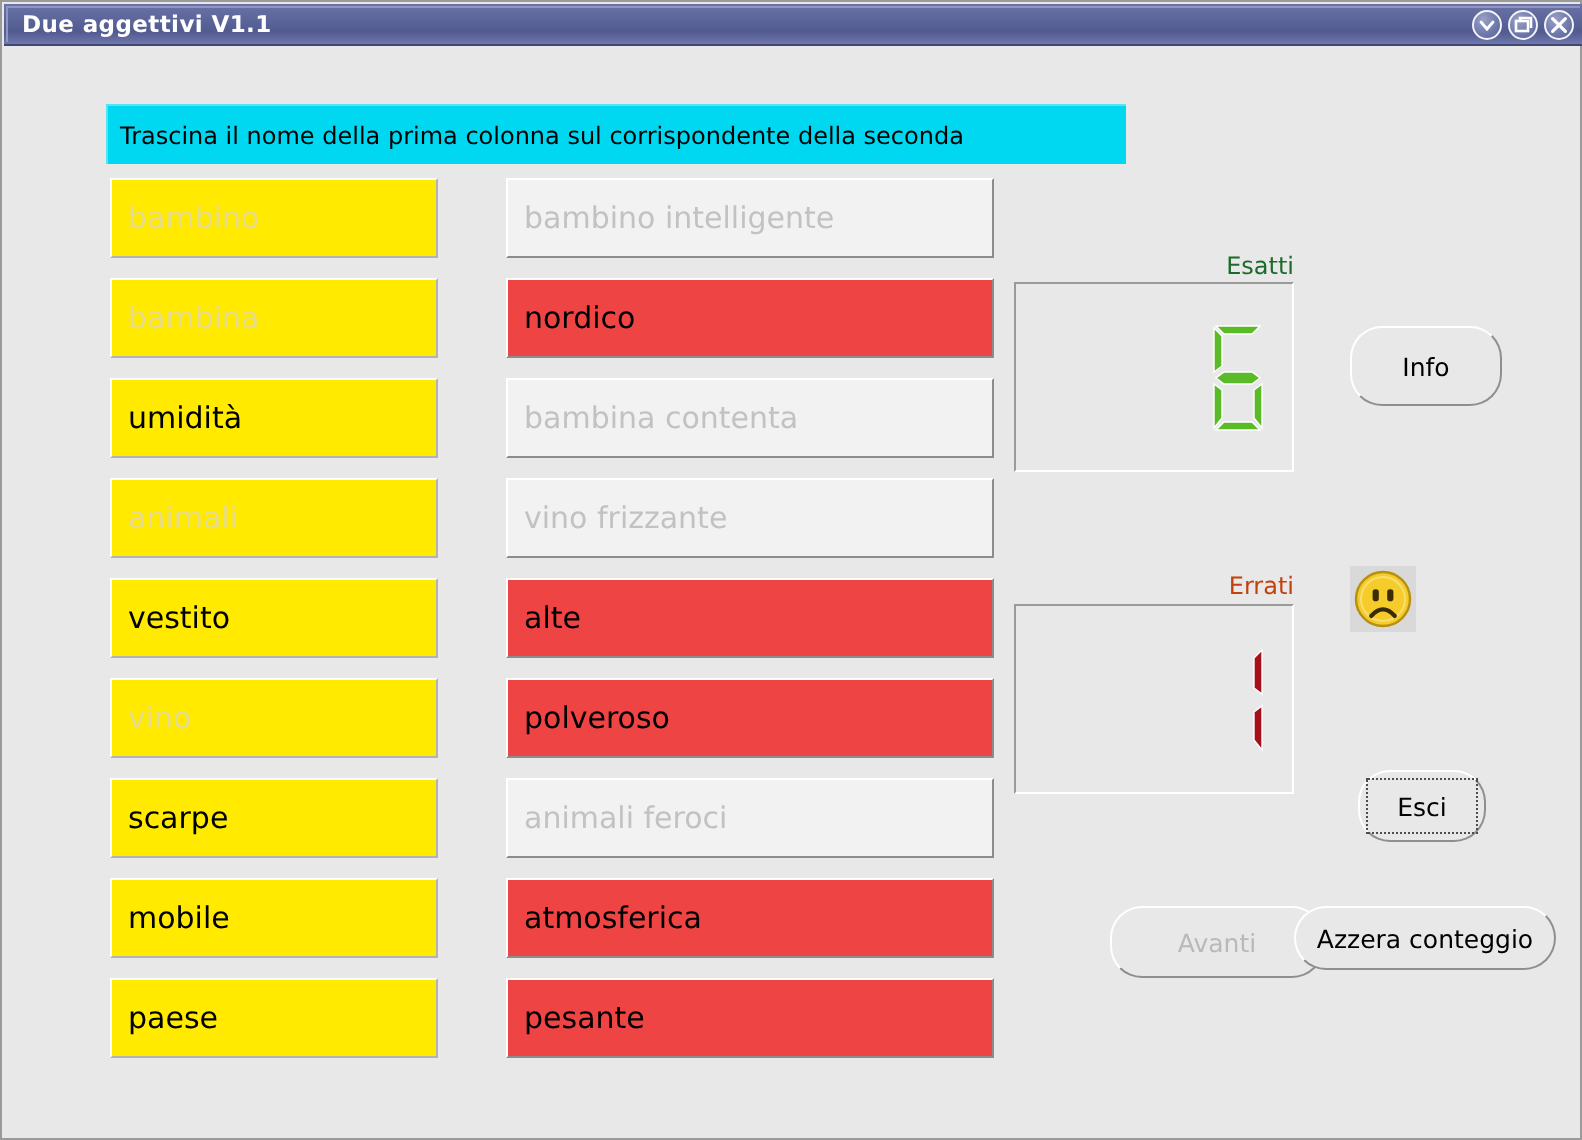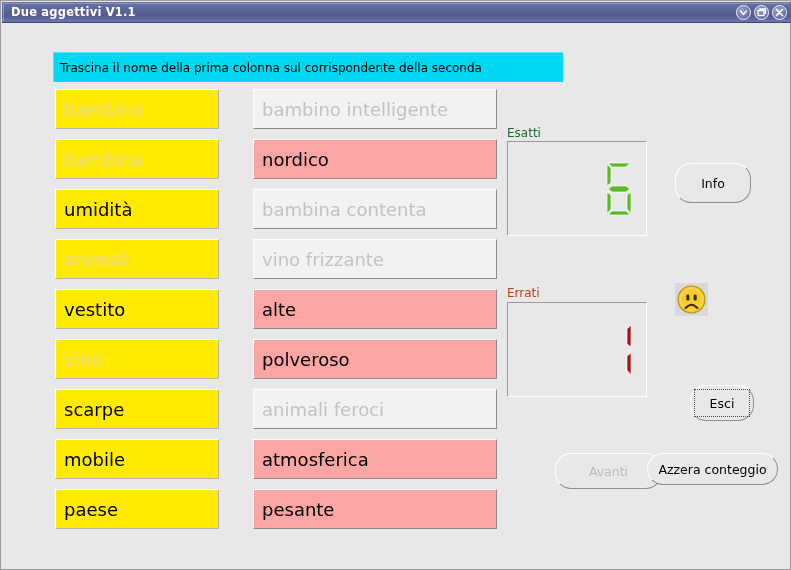--- a/index.html
+++ b/index.html
@@ -107,37 +107,37 @@
   .col-mid   { position: absolute; left: 251px; top: 66px; width: 244px; }
 
   .cell {
     position: relative;
     height: 40px;
     margin-bottom: 10px;
     box-sizing: border-box;
     display: flex;
     align-items: center;
     padding-left: 8px;
-    font-size: 18px;
+    font-size: 15px;
     border-top: 1px solid #ffffff;
     border-left: 1px solid #ffffff;
     border-right: 1px solid #b2b2b2;
     border-bottom: 1px solid #b2b2b2;
     cursor: pointer;
   }
   .cell.yellow          { background: #ffea00; color: #000000; }
   .cell.yellow.done     { background: #ffea00; color: #e6dc8c; cursor: default; }
-  .cell.white           { background: #fca5a5; color: #000000; border-right-color:#8c8c8c; border-bottom-color:#8c8c8c;}
+  .cell.white           { background: #ef4444; color: #000000; border-right-color:#8c8c8c; border-bottom-color:#8c8c8c;}
   .cell.white.done      { background: #f2f2f2; color: #c2c2c2; cursor: default; text-align: center; }
 
   
   .score-label {
     position: absolute;
     font-size: 12px;
-    text-align: left;
+    text-align: right;
     width: 140px;
   }
   .score-label.esatti { left: 505px; top: 103px; color: #1d6b2a; }
   .score-label.errati { left: 505px; top: 263px; color: #c2410c; }
 
   .score-box {
     position: absolute;
     width: 140px;
     height: 95px;
     background: #e8e8e8;
@@ -178,21 +178,21 @@
     border-radius: 16px;
   }
   .btn.disabled { color: #b9b9b9; cursor: default; }
   .btn .focusring {
     position: absolute;
     left: 3px; top: 3px; right: 3px; bottom: 3px;
     border: 1px dotted #4d4d4d;
     pointer-events: none;
   }
   .btn-info   { left: 673px; top: 140px; width: 76px;  height: 40px; }
-  .btn-esci   { left: 677px; top: 362px; width: 64px;  height: 36px; margin-left: 11px; }
+  .btn-esci   { left: 677px; top: 362px; width: 64px;  height: 36px; }
   .btn-avanti { left: 506px; top: 430px; width: 107px; height: 36px; margin-left: 47px; }
   .btn-azzera { left: 645px; top: 430px; width: 131px; height: 32px; }
 
   
   .smiley {
     position: absolute;
     left: 673px;
     top: 260px;
     width: 33px;
     height: 33px;

